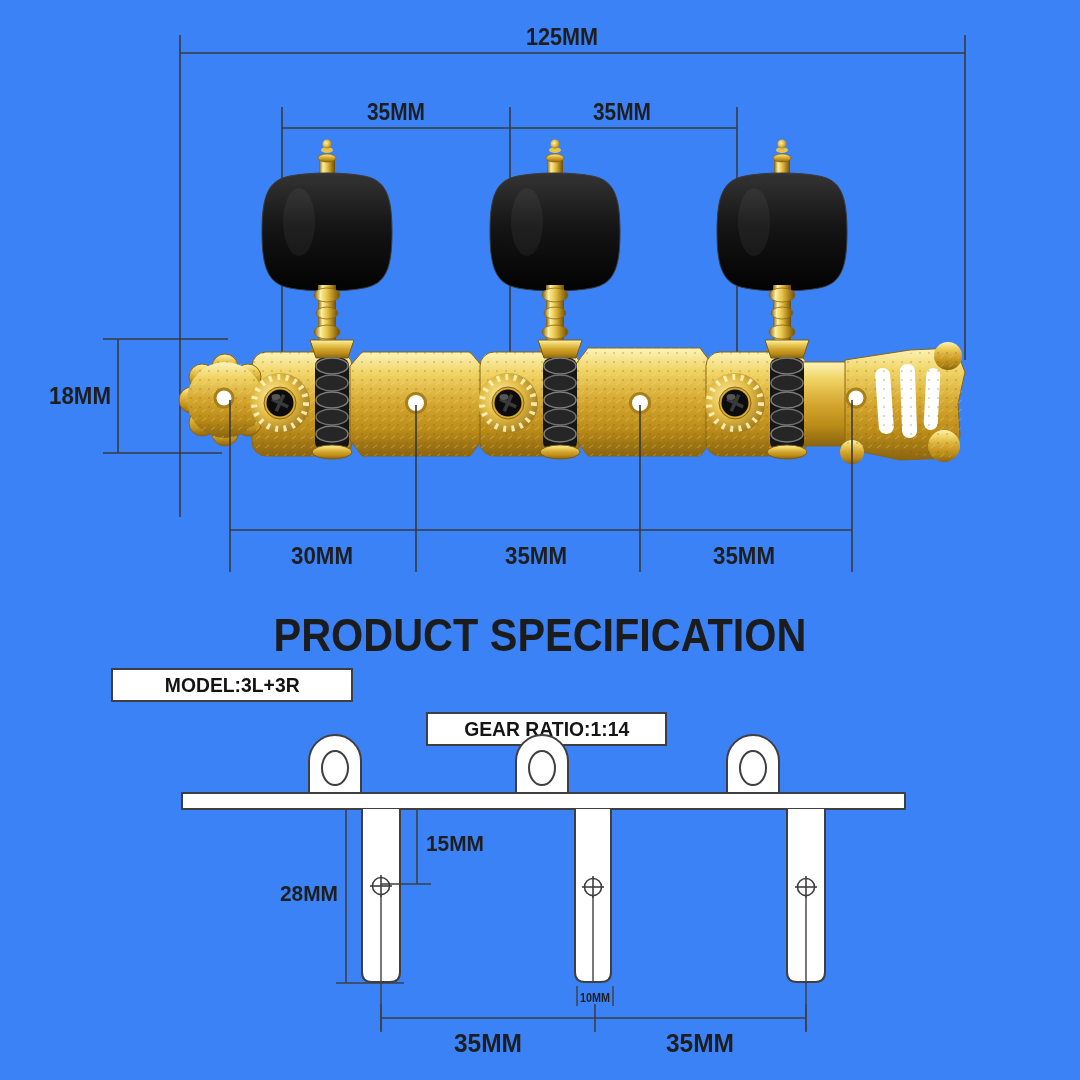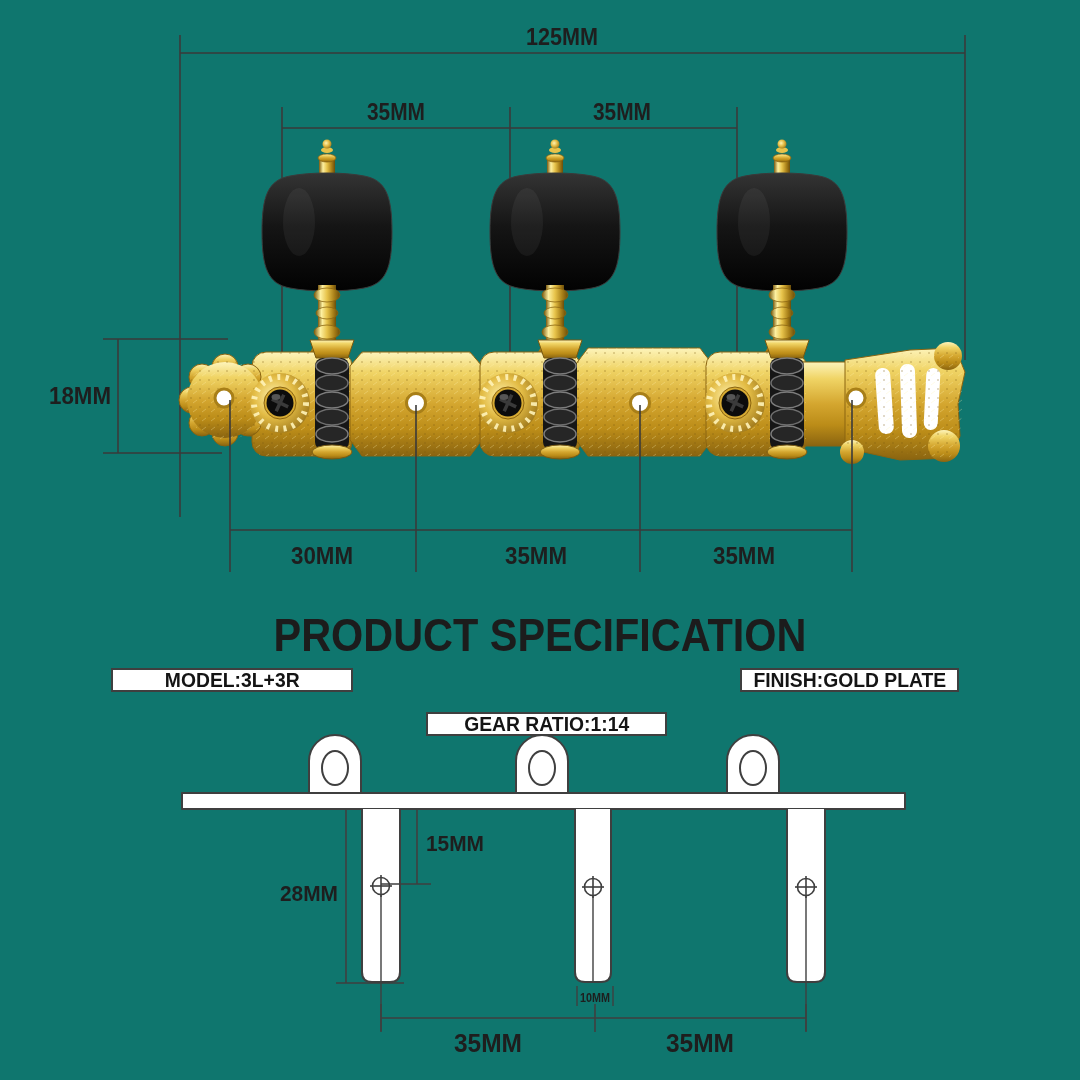--- a/index.html
+++ b/index.html
@@ -1,33 +1,33 @@
 <!DOCTYPE html>
 <html><head>
 <meta charset="utf-8">
 <style>
   html,body{margin:0;padding:0;background:#ffffff;}
   .canvas{
-    position:relative;width:1080px;height:1080px;background:#0f766e;
+    position:relative;width:1080px;height:1080px;background:#3b82f6;
     font-family:"Liberation Sans",sans-serif;overflow:hidden;
   }
   .canvas svg{position:absolute;left:0;}
   #photo-svg{top:0;}
   #drawing-svg{top:700px;}
   .dim-label{
     fill:#1e1e1e;font-weight:700;
   }
   .spec-title{
     position:absolute;top:608px;left:0;width:1080px;height:52px;
     text-align:center;font-size:46px;font-weight:700;color:#1c1c1c;
     letter-spacing:0px;
   }
   .spec-title span{display:inline-block;transform:scaleX(0.9);transform-origin:center;white-space:nowrap;}
   .spec-box{
-    position:absolute;top:668px;height:24px;background:#ffffff;
+    position:absolute;top:668px;height:34px;background:#ffffff;
     border:2px solid #3f3f3f;display:flex;align-items:center;justify-content:center;
     font-size:21px;font-weight:700;color:#141414;box-sizing:border-box;
   }
   .spec-box span{display:inline-block;transform:scaleX(0.92);white-space:nowrap;}
   .box-1{left:111px;width:242px;}
   .box-2{left:426px;width:241px;margin-top:44px;}
   .box-3{left:740px;width:219px;}
 </style>
 </head>
 <body>
@@ -283,23 +283,20 @@
   <div class="spec-title">
     <span>PRODUCT SPECIFICATION</span>
   </div>
 
   <div class="spec-box box-1">
     <span>MODEL:3L+3R</span>
   </div>
   <div class="spec-box box-2">
     <span>GEAR RATIO:1:14</span>
   </div>
-  <div class="spec-box box-3">
-    <span>FINISH:GOLD PLATE</span>
-  </div>
 
   <svg id="drawing-svg" width="1080" height="380" viewBox="0 0 1080 380">
     <g stroke="#3f3f3f" stroke-width="2" fill="#ffffff" stroke-linejoin="round">
 
       <path d="M 309,93 L 309,61 A 26,26 0 0 1 361,61 L 361,93"></path>
       <path d="M 516,93 L 516,61 A 26,26 0 0 1 568,61 L 568,93"></path>
       <path d="M 727,93 L 727,61 A 26,26 0 0 1 779,61 L 779,93"></path>
 
       <rect x="182" y="93" width="723" height="16"></rect>
 

